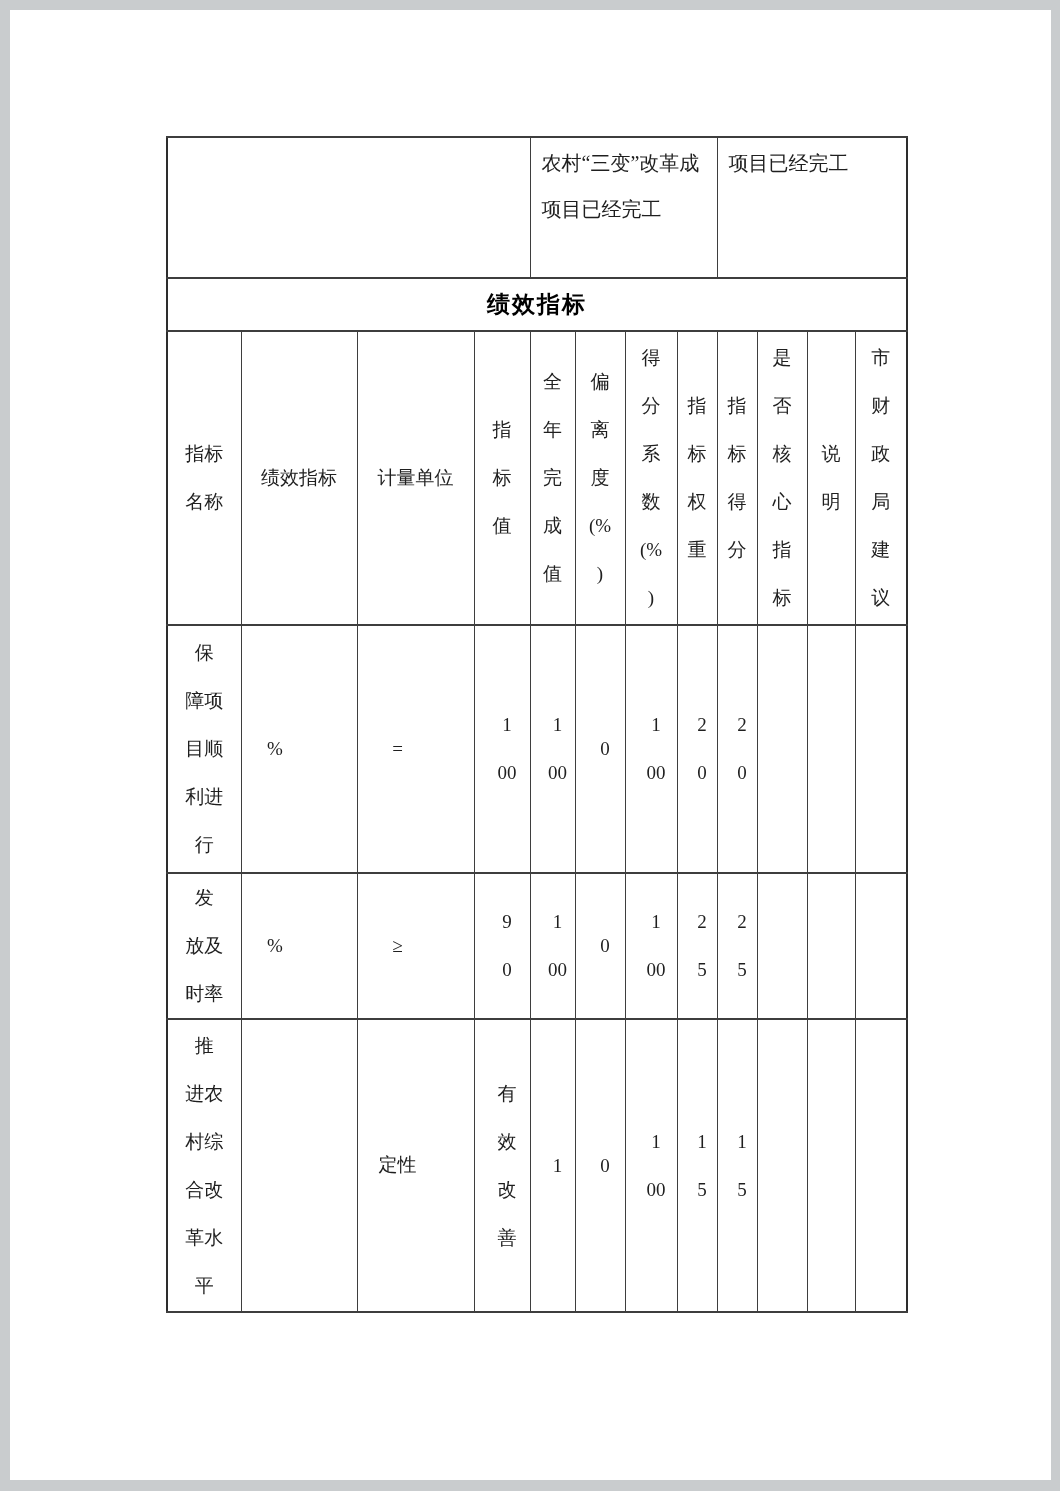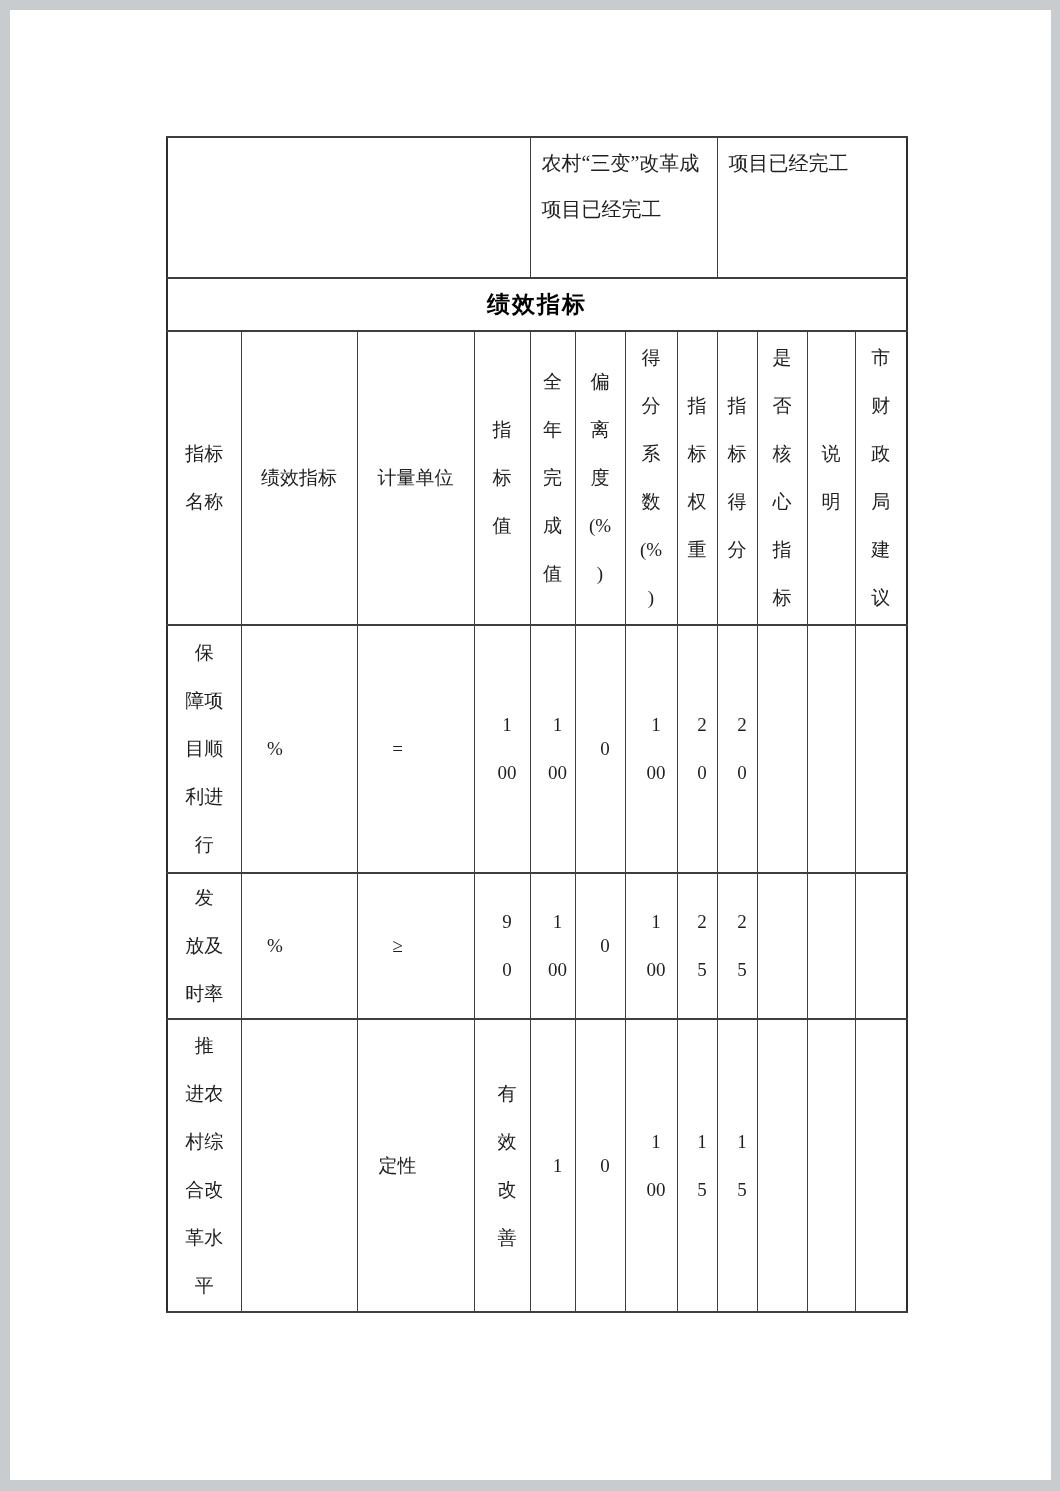--- a/index.html
+++ b/index.html
@@ -114,21 +114,21 @@
           <td><div class="lines" style="transform: translateX(5px);"><div class="line">1</div><div class="line">00</div></div></td>
           <td><div class="lines" style="transform: translateX(5px);"><div class="line">2</div><div class="line">5</div></div></td>
           <td><div class="lines" style="transform: translateX(5px);"><div class="line">2</div><div class="line">5</div></div></td>
           <td><div class="lines"></div></td>
           <td><div class="lines"></div></td>
           <td><div class="lines"></div></td>
         </tr>
         <tr style="height: 293px;">
           <td><div class="lines"><div class="line">推</div><div class="line">进农</div><div class="line">村综</div><div class="line">合改</div><div class="line">革水</div><div class="line">平</div></div></td>
           <td><div class="lines" style="transform: translateX(-24px);"></div></td>
-          <td><div class="lines" style="transform: translateX(-18px);"><div class="line">定性</div></div></td>
+          <td><div class="lines" style="transform: translateX(-18px); font-family: Liberation Mono, monospace;"><div class="line">定性</div></div></td>
           <td><div class="lines" style="transform: translateX(5px);"><div class="line">有</div><div class="line">效</div><div class="line">改</div><div class="line">善</div></div></td>
           <td><div class="lines" style="transform: translateX(5px);"><div class="line">1</div></div></td>
           <td><div class="lines" style="transform: translateX(5px);"><div class="line">0</div></div></td>
           <td><div class="lines" style="transform: translateX(5px);"><div class="line">1</div><div class="line">00</div></div></td>
           <td><div class="lines" style="transform: translateX(5px);"><div class="line">1</div><div class="line">5</div></div></td>
           <td><div class="lines" style="transform: translateX(5px);"><div class="line">1</div><div class="line">5</div></div></td>
           <td><div class="lines"></div></td>
           <td><div class="lines"></div></td>
           <td><div class="lines"></div></td>
         </tr>

